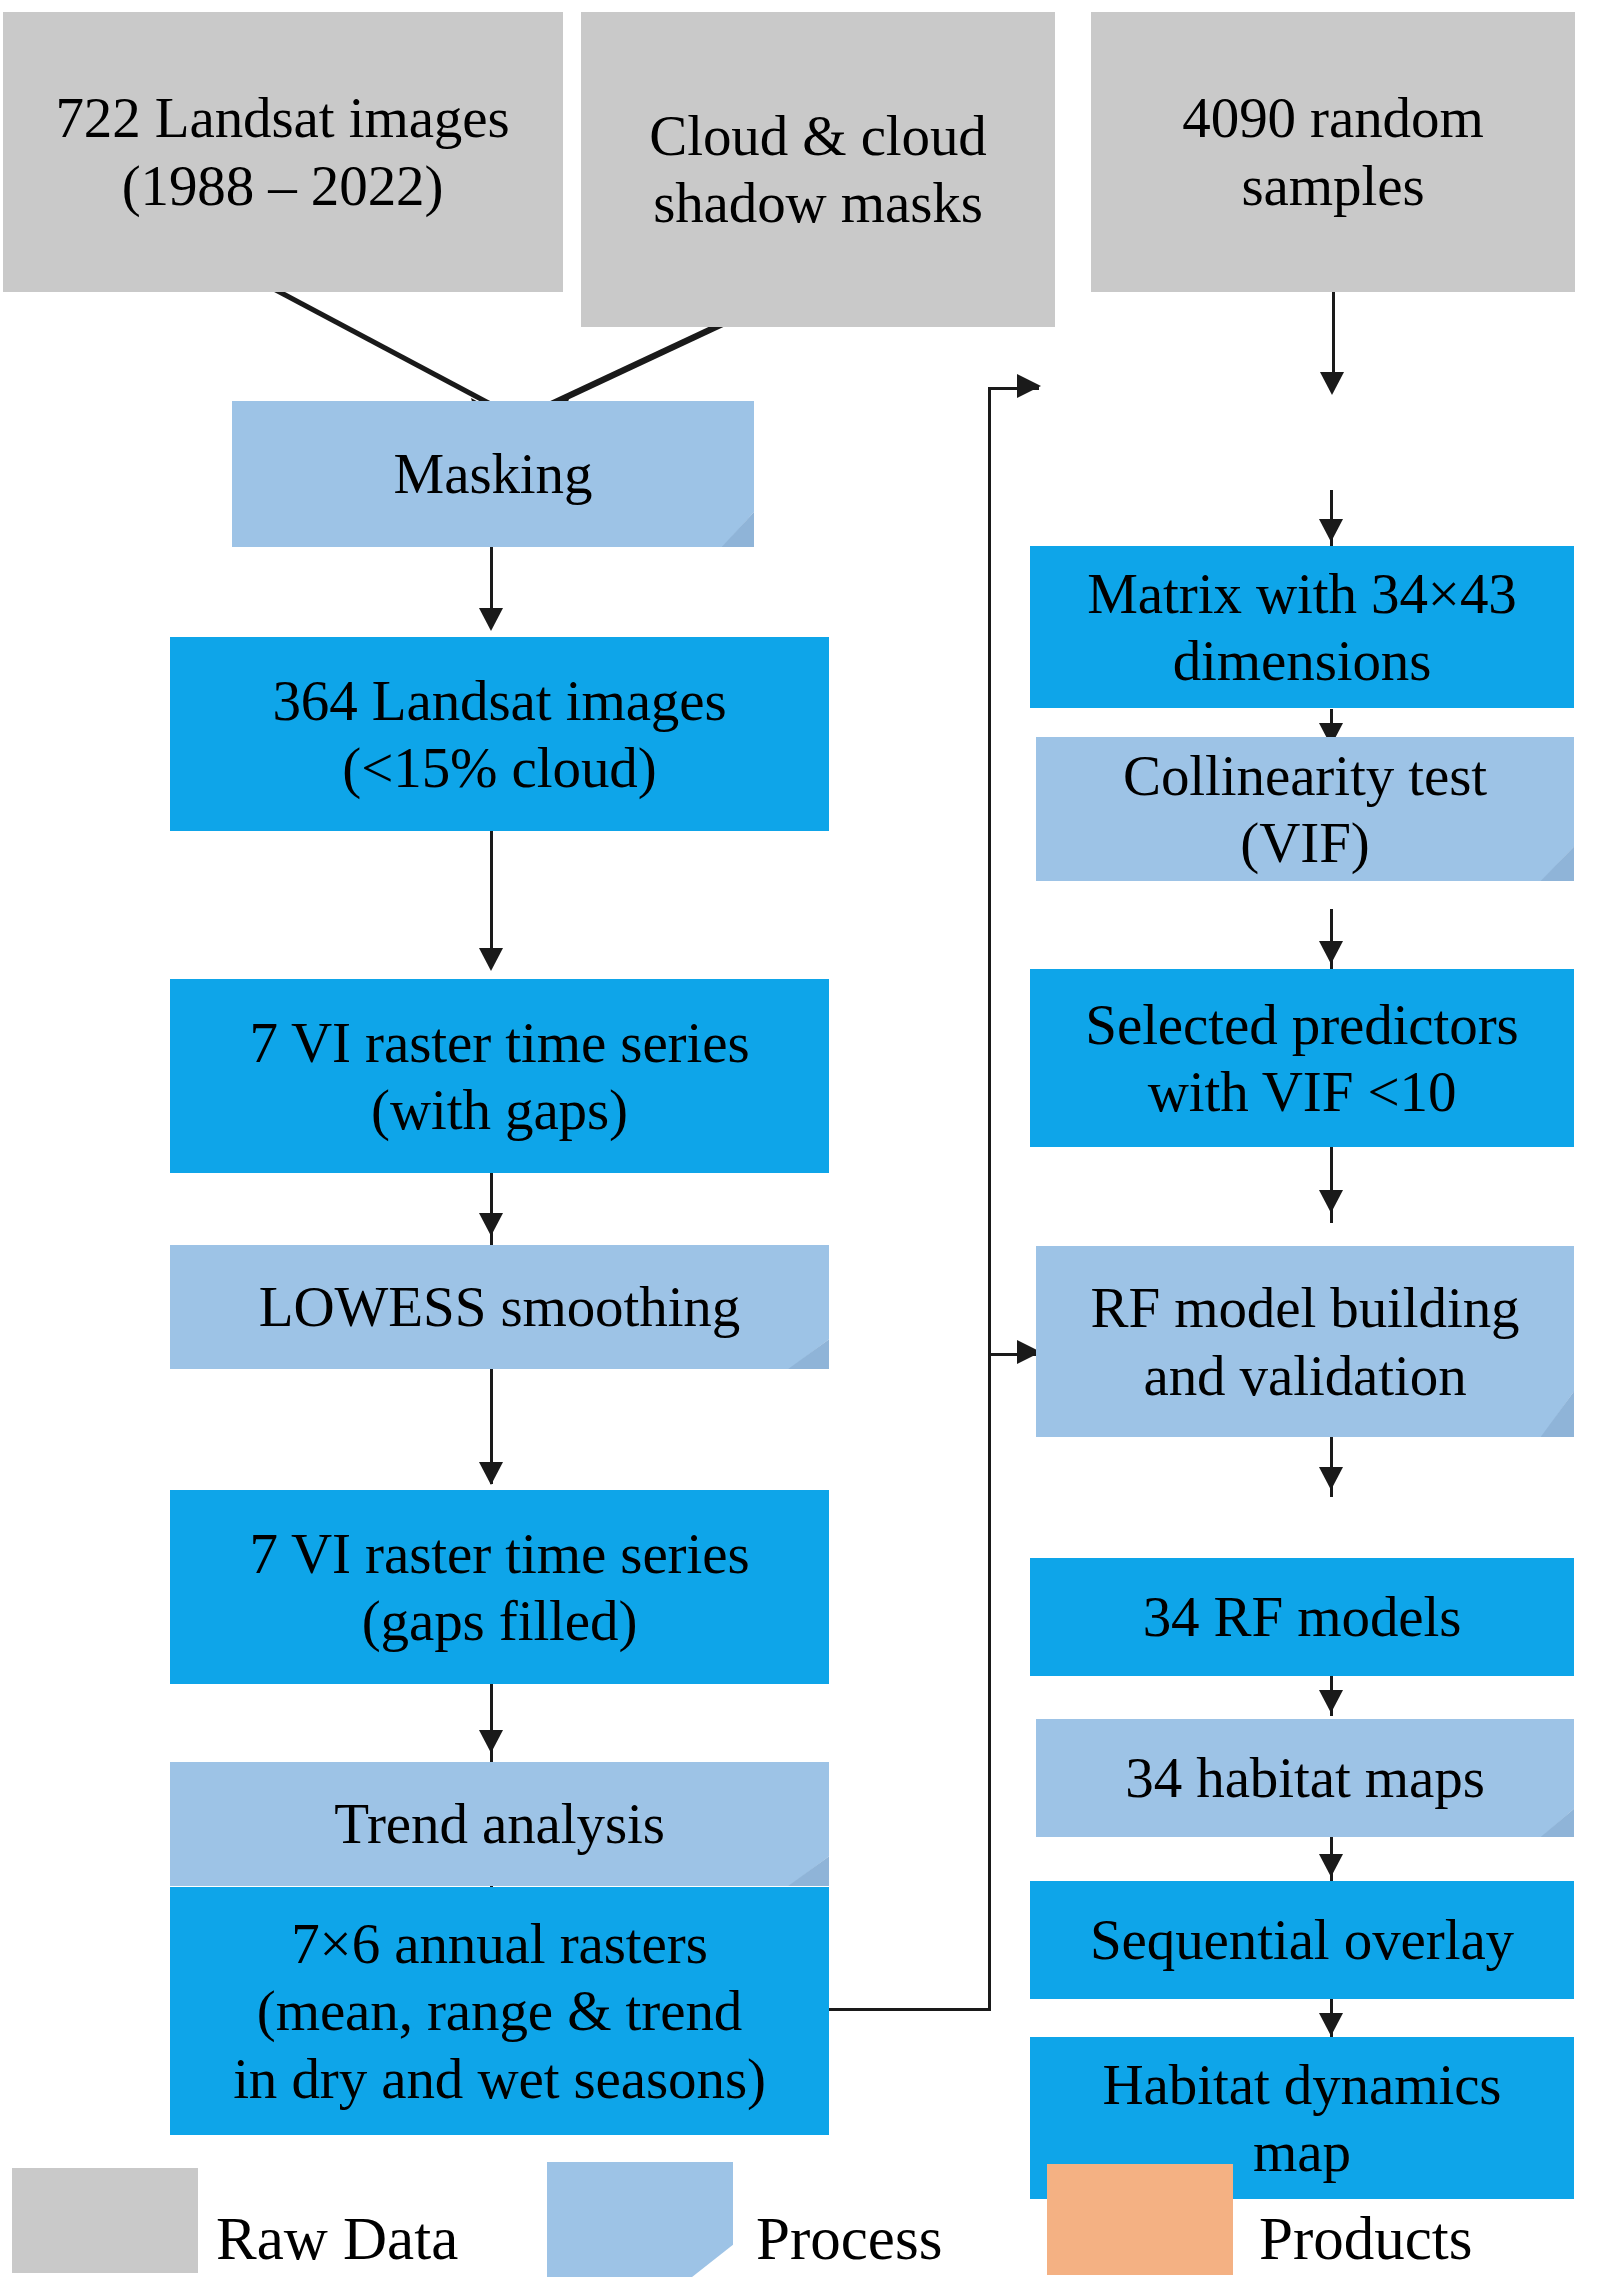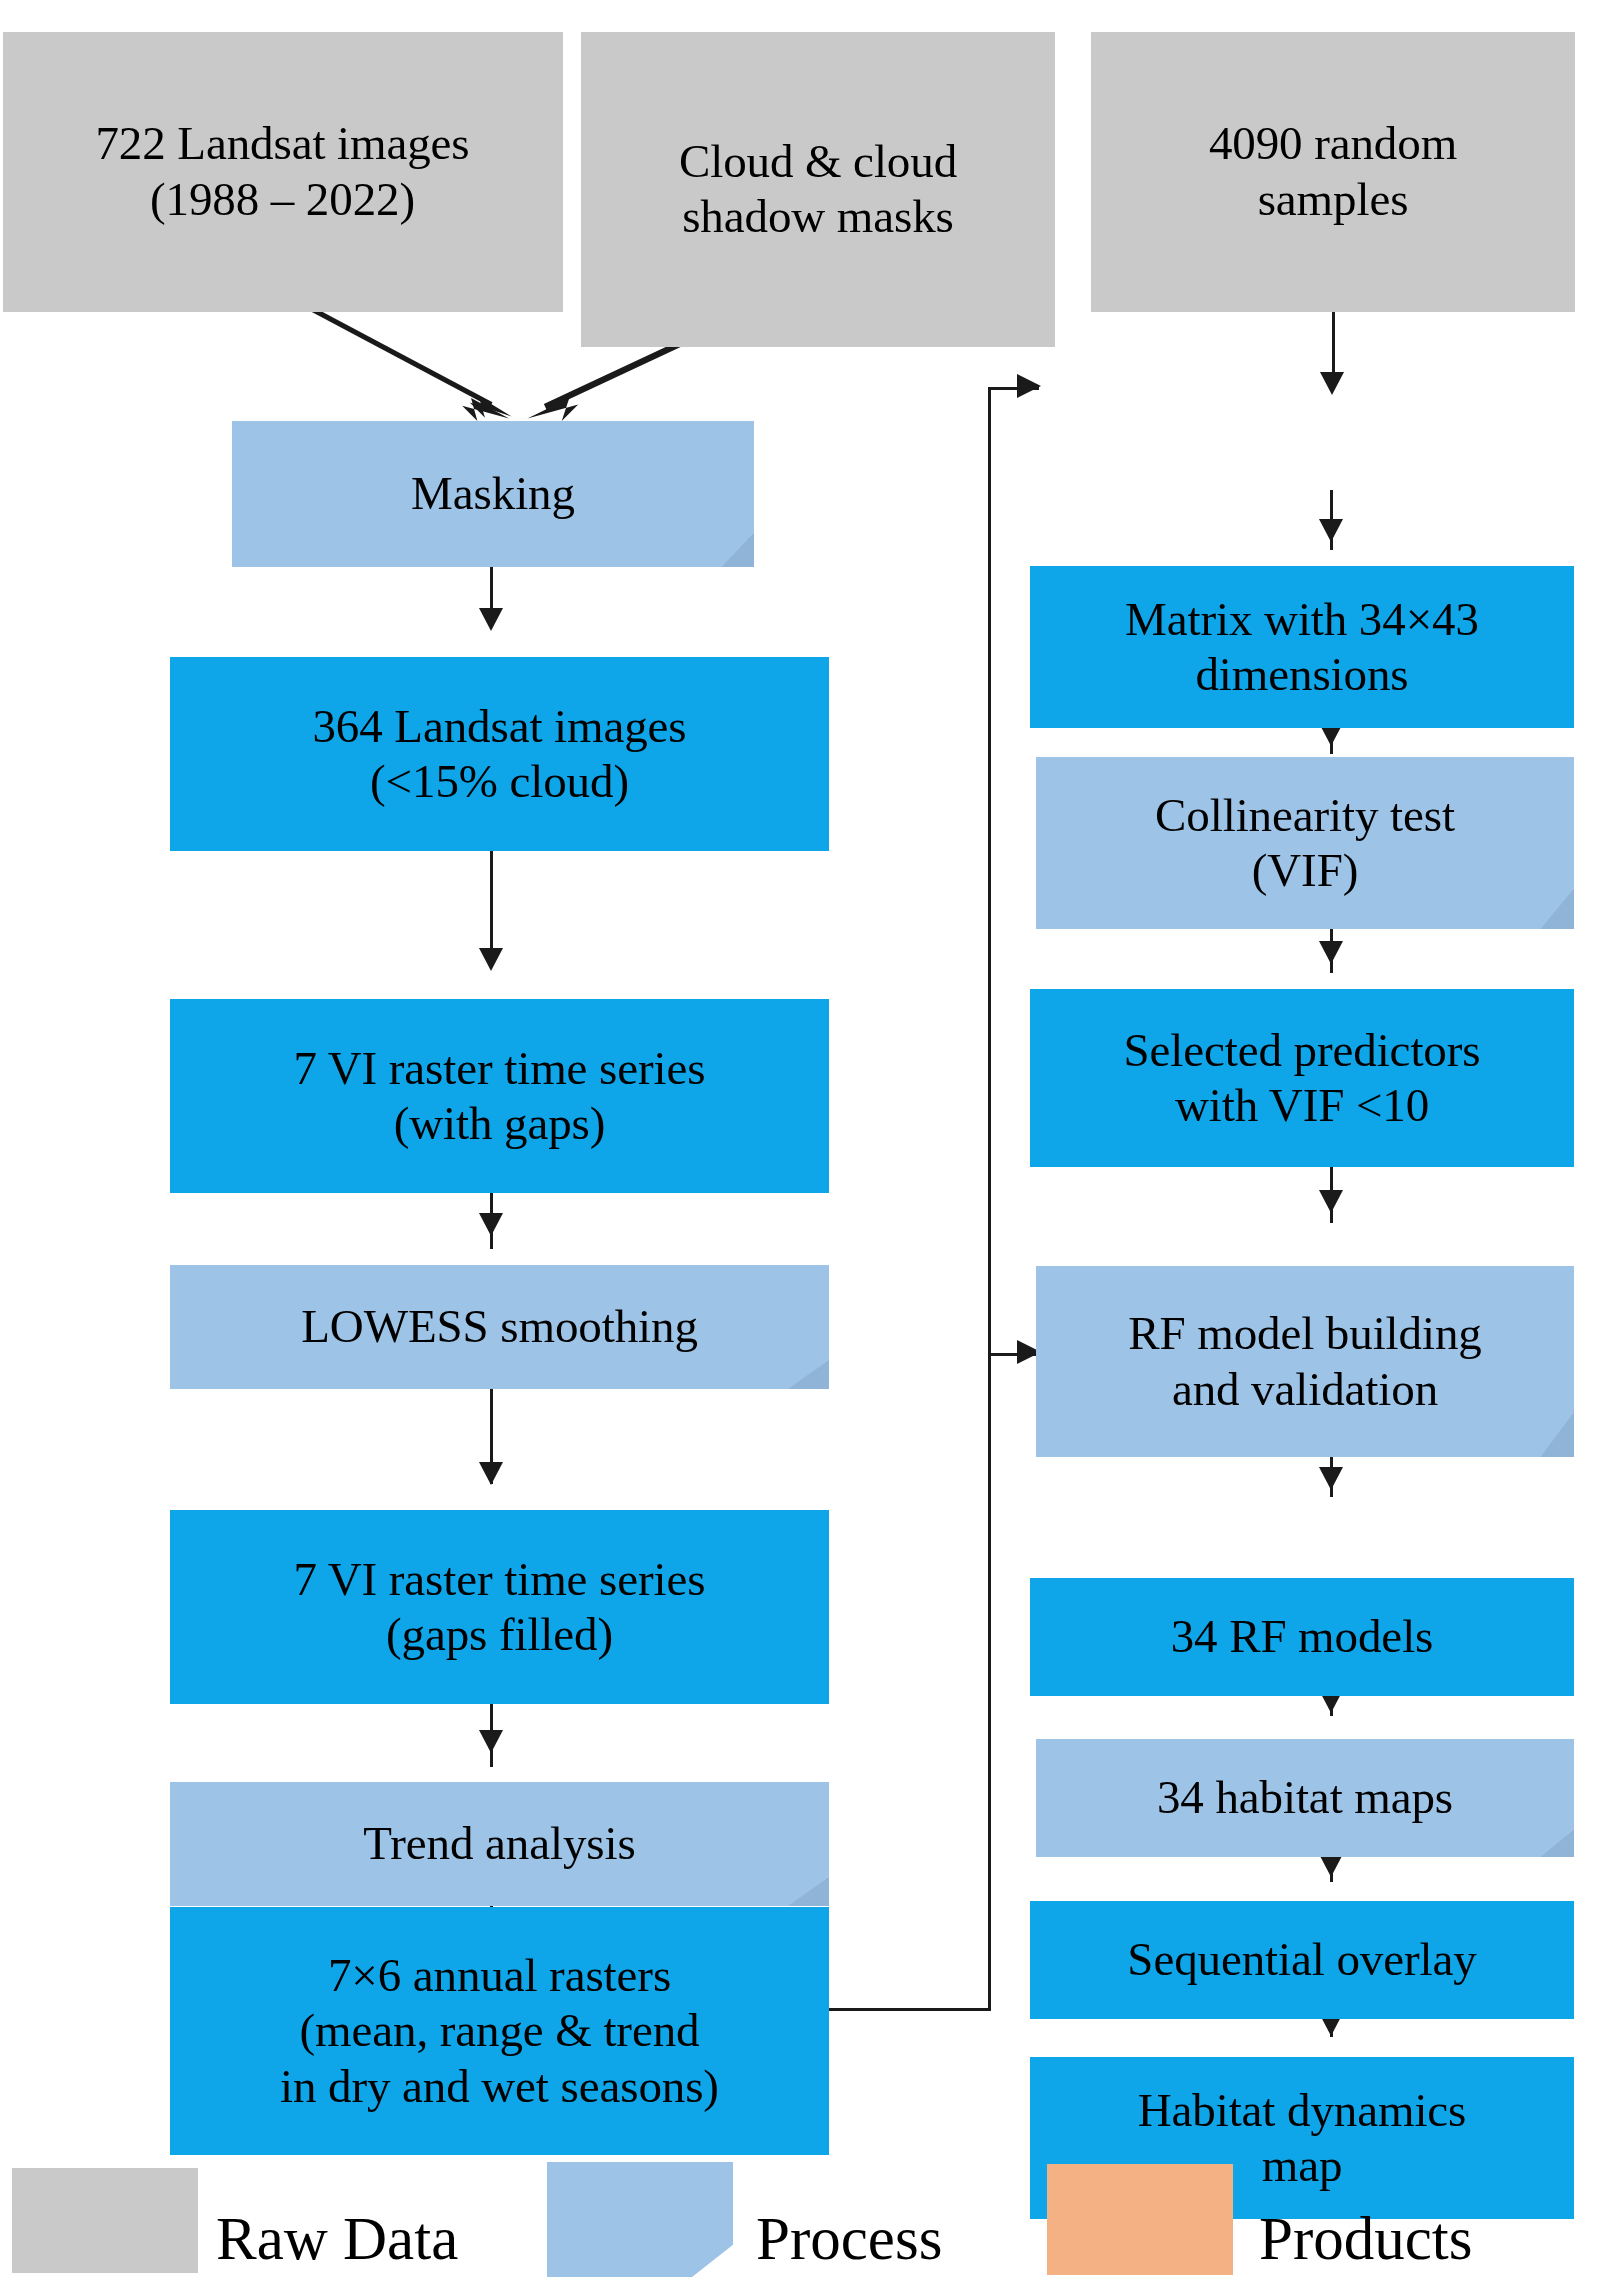--- a/index.html
+++ b/index.html
@@ -9,26 +9,25 @@
     color:#000000;
   }
   #stage{position:absolute;left:0;top:0;width:1615px;height:2295px;}
 
   
   .node{
     position:absolute;
     display:flex;align-items:center;justify-content:center;
     text-align:center;
     line-height:1.18;
-    font-size:47px;
+    font-size:57px;
     letter-spacing:-0.1px;
     box-sizing:border-box;
     padding:2.5px 6.4px;
     z-index:3;
-    margin-top:20px;
   }
   .node .lbl{width:100%;white-space:pre-line;}
 
   .raw{background:#c9c9c9;}
   .prod{background:#0ea5e9;}
 
   
   .proc{background:transparent;}
   .proc .shape{
     position:absolute;left:0;top:0;right:0;bottom:0;
@@ -178,21 +177,21 @@
   <div class="arrow-d" style="left:1319px;top:519px;"></div>
 
   <div class="node prod" style="left:1030px;top:546px;width:544px;height:162px;">
     <span class="lbl">Matrix with 34×43
 dimensions</span>
   </div>
 
   <div class="ln vln" style="left:1330px;top:709px;height:45px;"></div>
   <div class="arrow-d" style="left:1319px;top:723px;"></div>
 
-  <div class="node proc" style="left:1036px;top:737px;width:538px;height:172px;">
+  <div class="node proc" style="left:1036px;top:737px;width:538px;height:144px;">
     <span class="shape"></span>
     <span class="fold"></span>
     <span class="lbl">Collinearity test
 (VIF)</span>
   </div>
 
   <div class="ln vln" style="left:1330px;top:909px;height:64px;"></div>
   <div class="arrow-d" style="left:1319px;top:941px;"></div>
 
   <div class="node prod" style="left:1030px;top:969px;width:544px;height:178px;">

